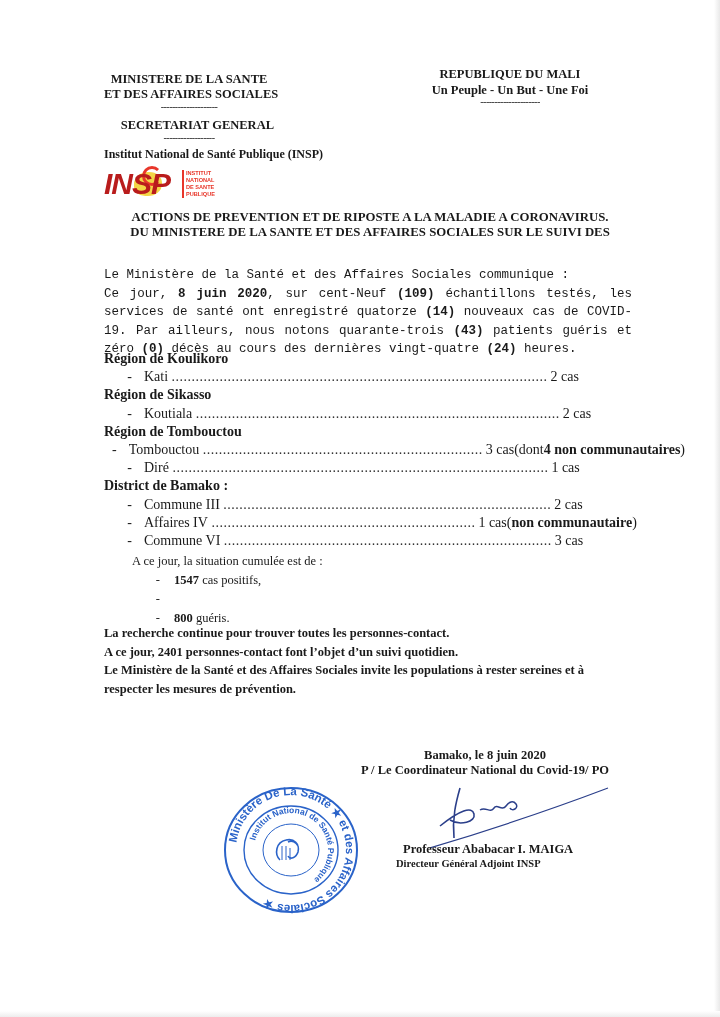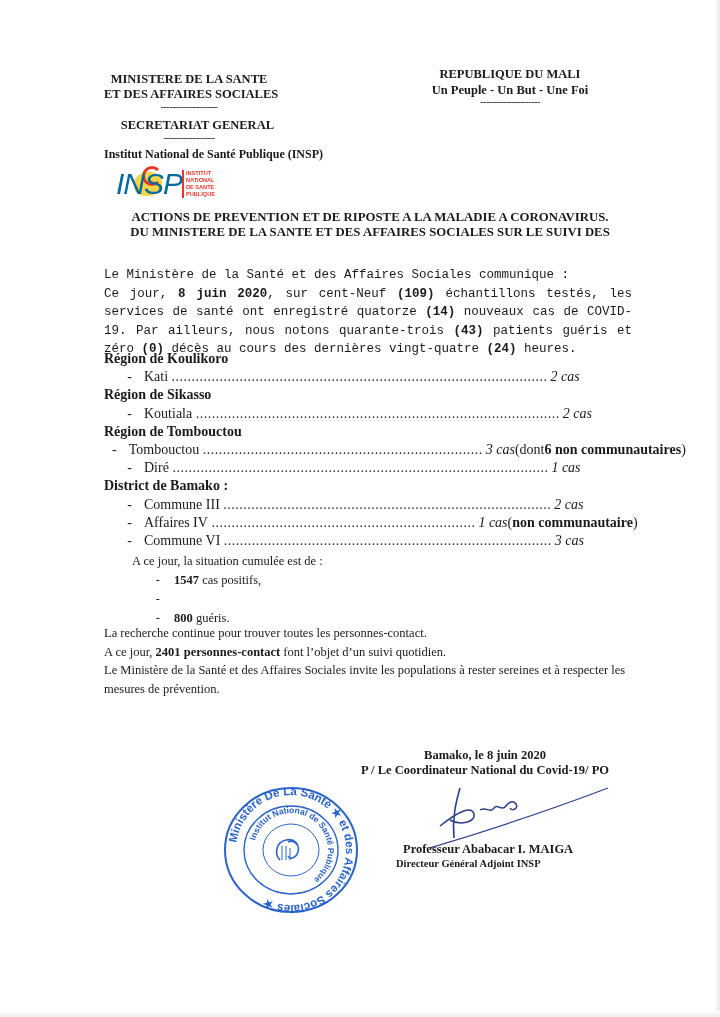--- a/index.html
+++ b/index.html
@@ -13,46 +13,46 @@
   .hdr-left { position:absolute; left:104px; top:72px; width:240px; font-weight:bold; font-size:12.5px; line-height:15px; }
   .hdr-left .c { text-align:center; width:170px; }
   .hdr-left .dash { text-align:center; width:170px; letter-spacing:-0.5px; font-weight:normal; font-size:10px; line-height:10px; }
   .hdr-left .secr { margin-top:6px; width:170px; text-align:right; }
   .hdr-left .inst { margin-top:4px; font-size:12px; white-space:nowrap; }
 
   .hdr-right { position:absolute; left:420px; top:66px; width:180px; text-align:center; font-weight:bold; font-size:12.5px; line-height:16px; }
   .hdr-right .dash { font-weight:normal; font-size:10px; line-height:8px; letter-spacing:-0.5px; }
 
   .logo { position:absolute; left:104px; top:168px; width:120px; height:32px; }
-  .logo .letters { position:absolute; left:12px; top:0; font-family:"Liberation Sans", sans-serif; font-weight:normal; font-style:italic; font-size:30px; color:#0369a1; line-height:32px; letter-spacing:-1px; }
+  .logo .letters { position:absolute; left:0; top:0; font-family:"Liberation Sans", sans-serif; font-weight:bold; font-style:italic; font-size:30px; color:#b91c1c; line-height:32px; letter-spacing:-1px; }
   .logo .blob { position:absolute; left:30px; top:4px; width:28px; height:24px; border-radius:50% 45% 50% 40%; background:#f2d233; opacity:0.9; }
   .logo .snake { position:absolute; left:38px; top:-2px; width:14px; height:14px; border-radius:50%; border:3px solid #e8362a; border-right-color:transparent; }
   .logo .bar { position:absolute; left:78px; top:2px; width:2px; height:28px; background:#e8362a; }
   .logo .txt { position:absolute; left:82px; top:2px; font-family:"Liberation Sans", sans-serif; font-weight:bold; font-size:5.6px; line-height:7px; color:#e8362a; }
 
   .title { position:absolute; left:120px; top:210px; width:500px; text-align:center; font-weight:bold; font-size:12.8px; line-height:15px; }
 
   .body { position:absolute; left:104px; top:266px; width:528px; font-size:12.5px; line-height:18.5px; }
   .body p { margin:0;font-family:Liberation Mono, monospace; }
   .justify { text-align:justify; }
 
   .regions { position:absolute; left:104px; top:350px; width:540px; font-size:14px; line-height:18.2px; }
   .reg-h { font-weight:bold; }
   .reg-row { display:flex; align-items:baseline; white-space:nowrap; }
   .reg-row .dash { width:20px; text-align:right; margin-left:8px; margin-right:12px; }
   .reg-row .name { }
   .reg-row .dots { overflow:hidden; flex:0 0 auto; letter-spacing:0.5px; color:#333; }
-  .reg-row .val { margin-left:3px;font-style:italic; }
+  .reg-row .val { margin-left:3px; }
 
   .cumul { position:absolute; left:104px; top:552px; width:540px; font-size:12.5px; line-height:19px;margin-left:28px; }
   .cumul .li { display:flex; }
   .cumul .li .d { width:28px; text-align:right; margin-right:14px; }
 
   .tail { position:absolute; left:104px; top:624px; width:528px; font-size:12.5px; line-height:18.5px; }
-  .tail p { margin:0; }
+  .tail p { margin:0;font-weight:bold; }
 
   .sign { position:absolute; left:340px; top:748px; width:290px; text-align:center; font-weight:bold; font-size:12.5px; line-height:15px; }
   .sig-name { position:absolute; left:396px; top:842px; font-weight:bold; font-size:12.5px; line-height:15px;margin-left:7px; }
   .sig-role { position:absolute; left:396px; top:858px; font-weight:bold; font-size:10.5px; line-height:12px; }
   .signature { position:absolute; left:430px; top:780px; width:190px; height:70px; }
 
   .stamp { position:absolute; left:222px; top:786px; width:138px; height:128px; }
 </style>
 </head>
 <body>
@@ -107,21 +107,21 @@
 
   <div class="reg-h">Région de Sikasso</div>
   <div class="reg-row">
     <span class="dash">-</span>
     <span class="name">Koutiala</span>&nbsp;<span class="dots">...........................................................................................</span><span class="val">2 cas</span>
   </div>
 
   <div class="reg-h">Région de Tombouctou</div>
   <div class="reg-row">
     <span class="dash">-</span>
-    <span class="name">Tombouctou</span>&nbsp;<span class="dots">......................................................................</span><span class="val">3 cas</span><span> (dont </span><b>6 non communautaires</b><span>)</span>
+    <span class="name">Tombouctou</span>&nbsp;<span class="dots">......................................................................</span><span class="val">3 cas</span><span> (dont </span><b>4 non communautaires</b><span>)</span>
   </div>
   <div class="reg-row">
     <span class="dash">-</span>
     <span class="name">Diré</span>&nbsp;<span class="dots">..............................................................................................</span><span class="val">1 cas</span>
   </div>
 
   <div class="reg-h">District de Bamako :</div>
   <div class="reg-row">
     <span class="dash">-</span>
     <span class="name">Commune III</span>&nbsp;<span class="dots">..................................................................................</span><span class="val">2 cas</span>

